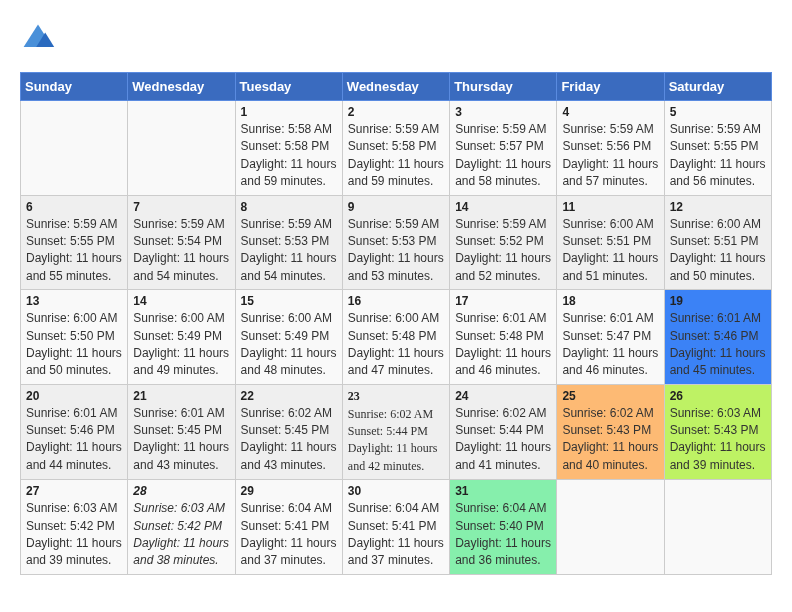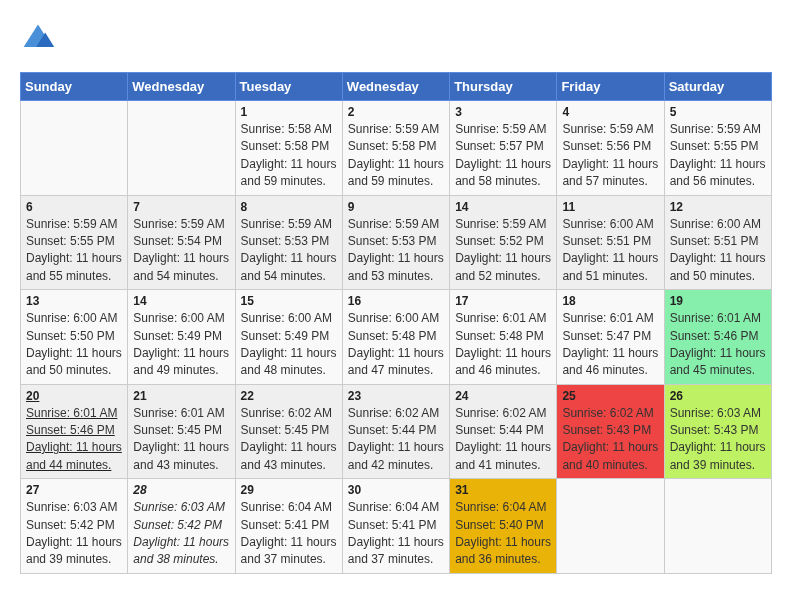--- a/index.html
+++ b/index.html
@@ -230,59 +230,59 @@
           <div class="day-info" style="white-space: pre-line;">Sunrise: 6:01 AM
 Sunset: 5:48 PM
 Daylight: 11 hours and 46 minutes.</div>
         </td>
         <td style="background: rgb(249, 249, 249);">
           <div class="day-num">18</div>
           <div class="day-info" style="white-space: pre-line;">Sunrise: 6:01 AM
 Sunset: 5:47 PM
 Daylight: 11 hours and 46 minutes.</div>
         </td>
-        <td style="background: #86efac;">
+        <td style="background: #3b82f6;">
           <div class="day-num">19</div>
           <div class="day-info" style="white-space: pre-line;">Sunrise: 6:01 AM
 Sunset: 5:46 PM
 Daylight: 11 hours and 45 minutes.</div>
         </td>
       </tr>
       <tr>
-        <td style="background: rgb(239, 239, 239); text-decoration: underline;">
+        <td style="background: rgb(239, 239, 239);">
           <div class="day-num">20</div>
           <div class="day-info" style="white-space: pre-line;">Sunrise: 6:01 AM
 Sunset: 5:46 PM
 Daylight: 11 hours and 44 minutes.</div>
         </td>
         <td style="background: rgb(239, 239, 239);">
           <div class="day-num">21</div>
           <div class="day-info" style="white-space: pre-line;">Sunrise: 6:01 AM
 Sunset: 5:45 PM
 Daylight: 11 hours and 43 minutes.</div>
         </td>
         <td style="background: rgb(239, 239, 239);">
           <div class="day-num">22</div>
           <div class="day-info" style="white-space: pre-line;">Sunrise: 6:02 AM
 Sunset: 5:45 PM
 Daylight: 11 hours and 43 minutes.</div>
         </td>
-        <td style="background: rgb(239, 239, 239);">
+        <td style="background: rgb(239, 239, 239); font-family: Liberation Serif, serif;">
           <div class="day-num">23</div>
           <div class="day-info" style="white-space: pre-line;">Sunrise: 6:02 AM
 Sunset: 5:44 PM
 Daylight: 11 hours and 42 minutes.</div>
         </td>
         <td style="background: rgb(239, 239, 239);">
           <div class="day-num">24</div>
           <div class="day-info" style="white-space: pre-line;">Sunrise: 6:02 AM
 Sunset: 5:44 PM
 Daylight: 11 hours and 41 minutes.</div>
         </td>
-        <td style="background: #ef4444;">
+        <td style="background: #fdba74;">
           <div class="day-num">25</div>
           <div class="day-info" style="white-space: pre-line;">Sunrise: 6:02 AM
 Sunset: 5:43 PM
 Daylight: 11 hours and 40 minutes.</div>
         </td>
         <td style="background: #bef264;">
           <div class="day-num">26</div>
           <div class="day-info" style="white-space: pre-line;">Sunrise: 6:03 AM
 Sunset: 5:43 PM
 Daylight: 11 hours and 39 minutes.</div>
@@ -306,21 +306,21 @@
           <div class="day-info" style="white-space: pre-line;">Sunrise: 6:04 AM
 Sunset: 5:41 PM
 Daylight: 11 hours and 37 minutes.</div>
         </td>
         <td style="background: rgb(249, 249, 249);">
           <div class="day-num">30</div>
           <div class="day-info" style="white-space: pre-line;">Sunrise: 6:04 AM
 Sunset: 5:41 PM
 Daylight: 11 hours and 37 minutes.</div>
         </td>
-        <td style="background: #eab308;">
+        <td style="background: #86efac;">
           <div class="day-num">31</div>
           <div class="day-info" style="white-space: pre-line;">Sunrise: 6:04 AM
 Sunset: 5:40 PM
 Daylight: 11 hours and 36 minutes.</div>
         </td>
         <td class="empty" style="background: rgb(249, 249, 249);"></td>
         <td class="empty" style="background: rgb(249, 249, 249);"></td>
       </tr>
     </tbody>
 </table>

